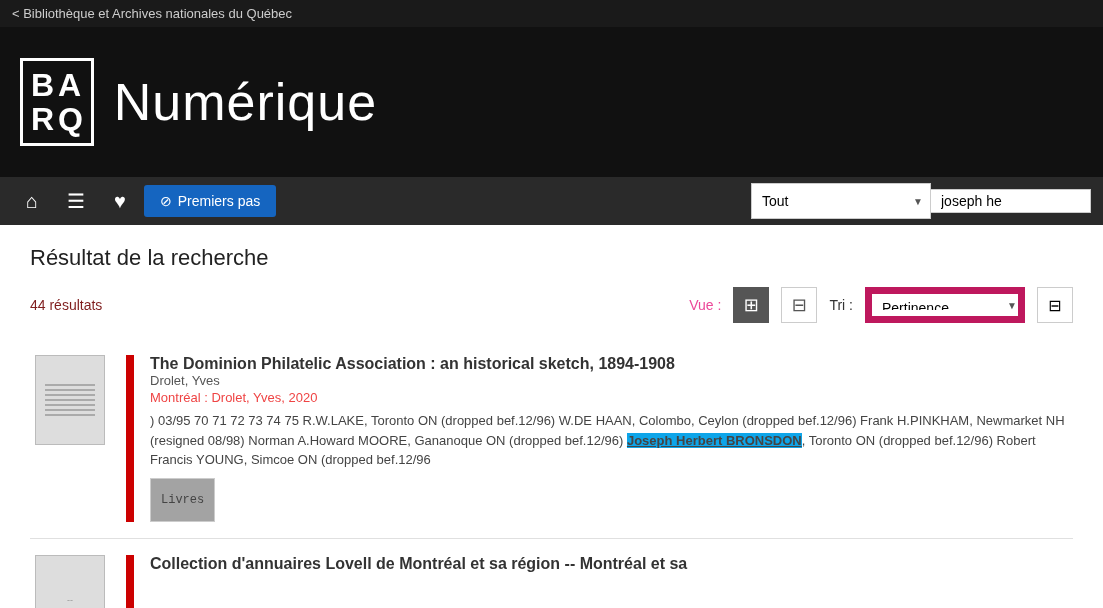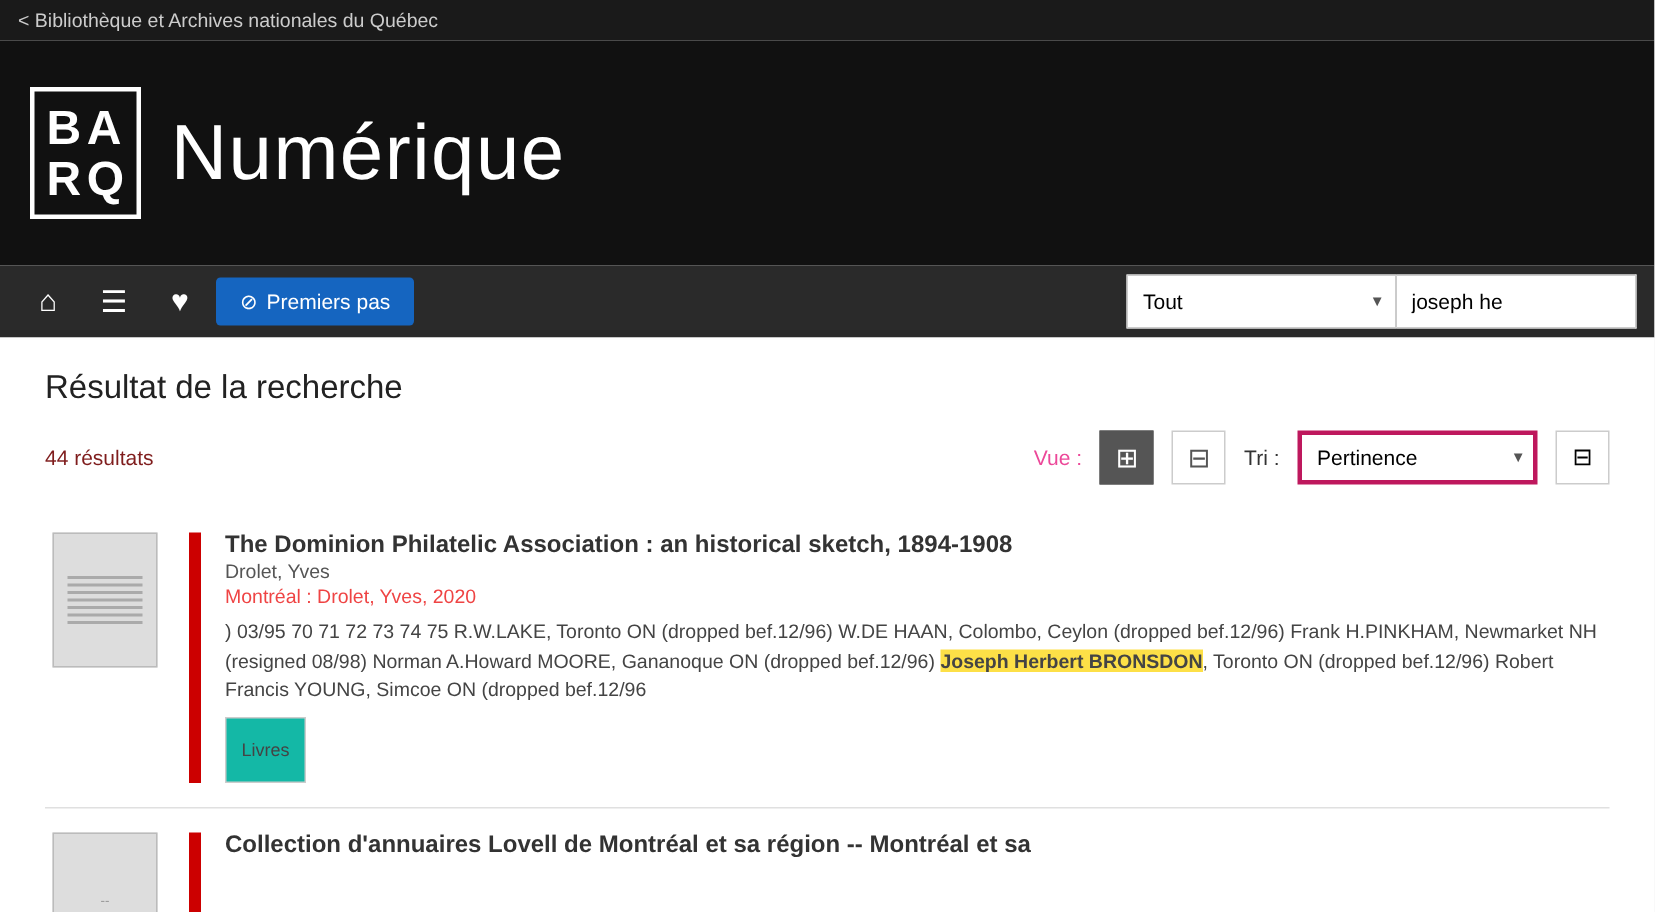--- a/index.html
+++ b/index.html
@@ -111,21 +111,21 @@
       right: 8px;
       font-size: 10px;
       color: #555;
       pointer-events: none;
     }
     .search-input {
       border: 1px solid #ccc;
       border-left: none;
       padding: 6px 10px;
       font-size: 14px;
-      height: 36px;
+      height: 24px;
       width: 160px;
     }
 
     
     .content {
       background: white;
       margin: 0;
       padding: 20px 30px;
     }
     .result-title {
@@ -172,21 +172,21 @@
       font-size: 14px;
       color: #333;
     }
     .sort-select-wrapper {
       position: relative;
       display: flex;
       align-items: center;
     }
     .sort-select {
       background: white;
-      border: 3px solid #be185d;
+      border: 7px solid #be185d;
       padding: 6px 28px 6px 10px;
       font-size: 14px;
       height: 36px;
       min-width: 160px;
       cursor: pointer;
       appearance: none;
     }
     .sort-select-wrapper::after {
       content: '▼';
       position: absolute;
@@ -270,30 +270,32 @@
       margin-bottom: 6px;
       font-size: 13px;
     }
     .result-excerpt {
       font-size: 13px;
       color: #444;
       line-height: 1.5;
       margin-bottom: 8px;
     }
     .highlight {
-      background: #fde047;
+      background: #0ea5e9;
       font-weight: bold;
+      text-decoration: underline;
     }
     .result-tag {
       display: inline-block;
       border: 1px solid #ccc;
       padding: 14px 10px;
       font-size: 12px;
       color: #444;
-      background: #14b8a6;
+      background: #a3a3a3;
+      font-family: Liberation Mono, monospace;
     }
 
     .result-item-2 {
       display: flex;
       gap: 16px;
       padding: 16px 0;
     }
   </style>
 </head>
 <body>

